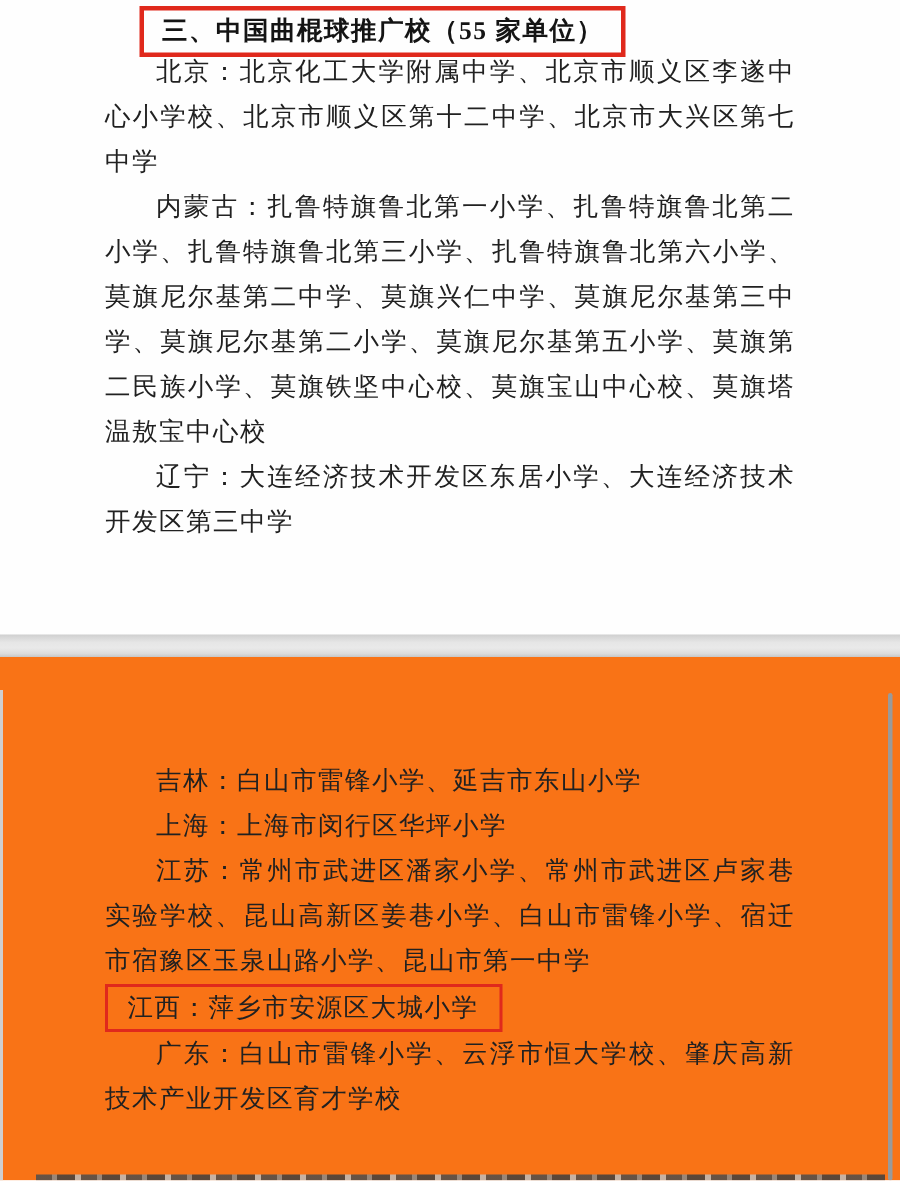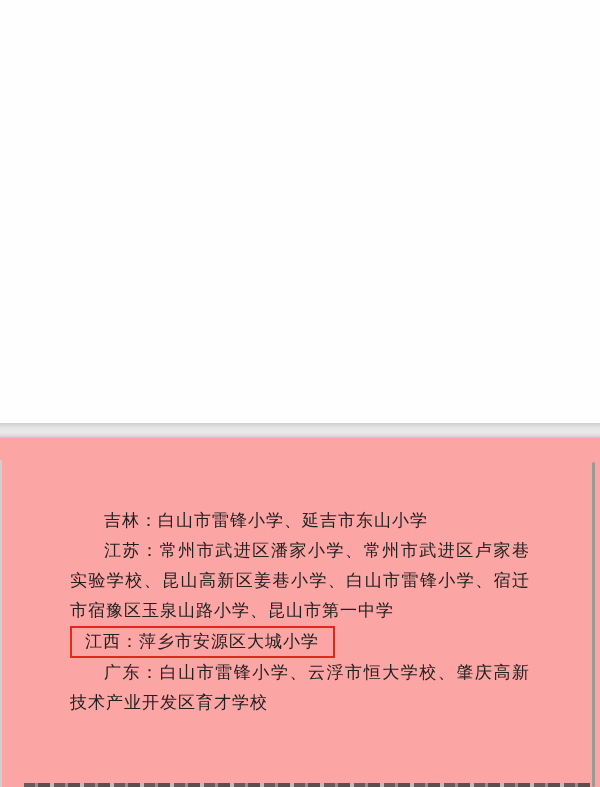--- a/index.html
+++ b/index.html
@@ -62,21 +62,21 @@
     width: 600px;
     height: 15px;
     background: linear-gradient(to bottom, #cfcfcf 0%, #e6e6e6 35%, #e9e9e9 60%, #dcdcdc 85%, #c7c7c7 100%);
   }
   
   .page-bottom {
     position: absolute;
     left: 0; top: 438px;
     width: 600px;
     height: 349px;
-    background: #fca5a5;
+    background: #f97316;
   }
   .text-bottom { top: 506px; }
   .para-highlight { text-indent: 0 !important; }
   .red-outline {
     display: inline-block;
     padding: 0 14px 0 13px;
     border: 2px solid #e0291c;
     line-height: 28px;
   }
   
@@ -111,28 +111,37 @@
       #bdbdbd 26px, #bdbdbd 30px);
     opacity: 0.85;
   }
 </style>
 </head>
 <body>
 
 <div class="screen">
 
   <div class="page-top">
+    <div class="title-box">
+      <span>三、中国曲棍球推广校（55 家单位）</span>
+    </div>
 
+    <div class="body-text text-top">
+      <p>北京：北京化工大学附属中学、北京市顺义区李遂中心小学校、北京市顺义区第十二中学、北京市大兴区第七中学</p>
+      <p>内蒙古：扎鲁特旗鲁北第一小学、扎鲁特旗鲁北第二小学、扎鲁特旗鲁北第三小学、扎鲁特旗鲁北第六小学、莫旗尼尔基第二中学、莫旗兴仁中学、莫旗尼尔基第三中学、莫旗尼尔基第二小学、莫旗尼尔基第五小学、莫旗第二民族小学、莫旗铁坚中心校、莫旗宝山中心校、莫旗塔温敖宝中心校</p>
+      <p>辽宁：大连经济技术开发区东居小学、大连经济技术开发区第三中学</p>
+    </div>
   </div>
 
   <div class="divider-band"></div>
 
   <div class="page-bottom">
     <div class="body-text text-bottom" style="position:absolute; top:68px;">
       <p>吉林：白山市雷锋小学、延吉市东山小学</p>
+      <p>上海：上海市闵行区华坪小学</p>
       <p>江苏：常州市武进区潘家小学、常州市武进区卢家巷实验学校、昆山高新区姜巷小学、白山市雷锋小学、宿迁市宿豫区玉泉山路小学、昆山市第一中学</p>
       <p class="para-highlight">
         <span class="red-outline">江西：萍乡市安源区大城小学</span>
       </p>
       <p>广东：白山市雷锋小学、云浮市恒大学校、肇庆高新技术产业开发区育才学校</p>
     </div>
   </div>
 
   <div class="left-edge-line"></div>
   <div class="right-scrollbar"></div>

